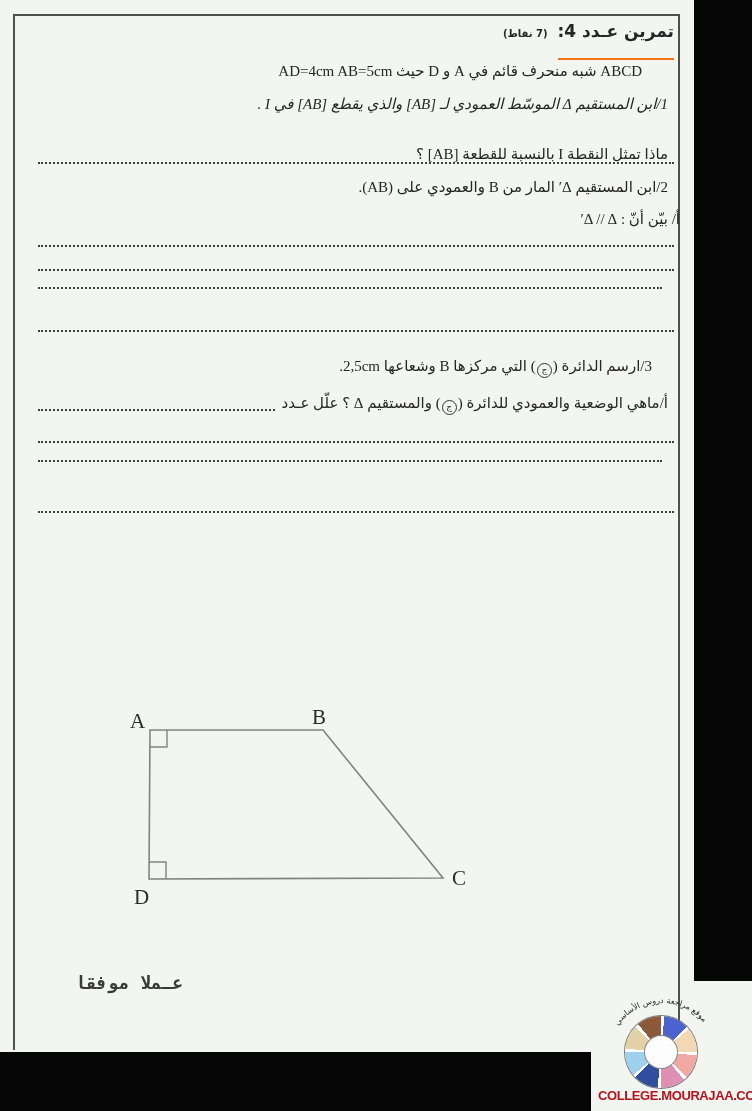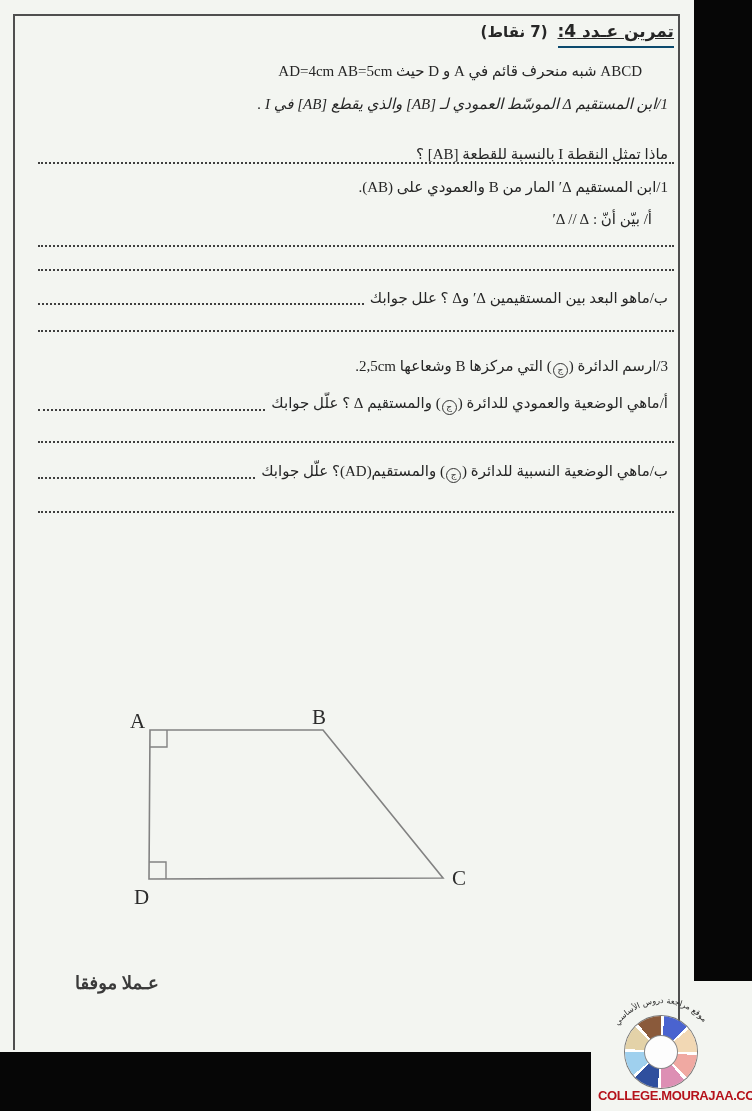--- a/index.html
+++ b/index.html
@@ -24,35 +24,35 @@
     font-size:15px;line-height:22px;
   }
   .flexline{display:flex;align-items:flex-end;}
   .dotfill{
     flex:1;border-bottom:2px dotted #3f3f3f;margin:0 6px 4px 0;min-width:10px;
   }
   .title{
     font-size:17px;font-weight:bold;
     font-family:"DejaVu Sans",sans-serif;
   }
-  .title .main{border-bottom:2px solid #0c4a6e;padding-bottom:5px;text-decoration:underline;}
-  .title .pts{font-size:15px;margin-right:4px;text-align:center;}
+  .title .main{border-bottom:2px solid #f97316;padding-bottom:17px;}
+  .title .pts{font-size:10px;margin-right:4px;text-align:center;}
   .dotline{
     position:absolute;height:12px;border-bottom:2.5px dotted #3f3f3f;
     left:38px;right:78px;
   }
   .circle-sym{
     display:inline-block;width:15px;height:15px;box-sizing:border-box;
     border:1px solid #333;border-radius:50%;
     font-size:9px;line-height:13px;text-align:center;vertical-align:-2px;
     font-family:"DejaVu Sans",sans-serif;margin:0 1px;
   }
   .closing{
     position:absolute;left:75px;top:972px;
-    font-family:Liberation Serif, serif;font-weight:bold;
+    font-family:Liberation Mono, monospace;font-weight:bold;
     font-size:18px;color:#3a3a3a;direction:rtl;
   }
   .figure-svg{position:absolute;left:100px;top:690px;}
   .figure-svg text{
     font-family:"Liberation Serif",serif;font-size:21px;fill:#2b2b2b;
   }
   .logo-ring{
     position:absolute;left:625px;top:1016px;width:72px;height:72px;
     border-radius:50%;box-shadow:0 0 0 1px #777;
   }
@@ -82,47 +82,45 @@
 </div>
 
 <div class="line" style="top:60px;right:110px;">ABCD شبه منحرف قائم في A و D حيث AD=4cm AB=5cm</div>
 
 <div class="line" style="top:93px;right:84px;font-style:italic;">1/ابن المستقيم Δ الموسّط العمودي لـ [AB] والذي يقطع [AB] في I .</div>
 
 <div class="line" style="top:143px;right:84px;">ماذا تمثل النقطة I بالنسبة للقطعة [AB] ؟</div>
 
 <div class="dotline" style="top:150px;"></div>
 
-<div class="line" style="top:176px;right:84px;">1/ابن المستقيم Δ′ المار من B والعمودي على (AB).</div>
+<div class="line" style="top:176px;right:84px;">2/ابن المستقيم Δ′ المار من B والعمودي على (AB).</div>
 
-<div class="line" style="top:208px;right:100px;">أ/ بيّن أنّ : Δ // Δ′</div>
+<div class="line" style="top:208px;right:72px;">أ/ بيّن أنّ : Δ // Δ′</div>
 
 <div class="dotline" style="top:233px;"></div>
 <div class="dotline" style="top:257px;"></div>
 
 <div class="line flexline" style="top:287px;right:84px;left:38px;">
-  <span>ب/ماهو البعد بين المستقيمين Δ′ وΔ ؟ علل جوابك</span>
   <span class="dotfill"></span>
 </div>
 
 <div class="dotline" style="top:318px;"></div>
 
-<div class="line" style="top:355px;right:84px;">
+<div class="line" style="top:355px;right:100px;">
   <span>3/ارسم الدائرة (</span><span class="circle-sym">ج</span><span>) التي مركزها B وشعاعها 2,5cm.</span>
 </div>
 
 <div class="line flexline" style="top:392px;right:84px;left:38px;">
-  <span><span>أ/ماهي الوضعية والعمودي للدائرة (</span><span class="circle-sym">ج</span><span>) والمستقيم Δ ؟ علّل جوابك</span></span>
+  <span><span>أ/ماهي الوضعية والعمودي للدائرة (</span><span class="circle-sym">ج</span><span>) والمستقيم Δ ؟ علّل عـدد</span></span>
   <span class="dotfill"></span>
 </div>
 
 <div class="dotline" style="top:429px;"></div>
 
 <div class="line flexline" style="top:460px;right:84px;left:38px;">
-  <span><span>ب/ماهي الوضعية النسبية للدائرة (</span><span class="circle-sym">ج</span><span>) والمستقيم(AD)؟ علّل جوابك</span></span>
   <span class="dotfill"></span>
 </div>
 
 <div class="dotline" style="top:499px;"></div>
 
 <svg class="figure-svg" width="380" height="235" viewBox="0 0 380 235">
   <path d="M50,40 L223,40 L343,188 L49,189 Z" fill="none" stroke="#828282" stroke-width="1.6"></path>
   <path d="M50,57 L67,57 L67,40" fill="none" stroke="#828282" stroke-width="1.4"></path>
   <path d="M49,172 L66,172 L66,189" fill="none" stroke="#828282" stroke-width="1.4"></path>
   <text x="30" y="38">A</text>

